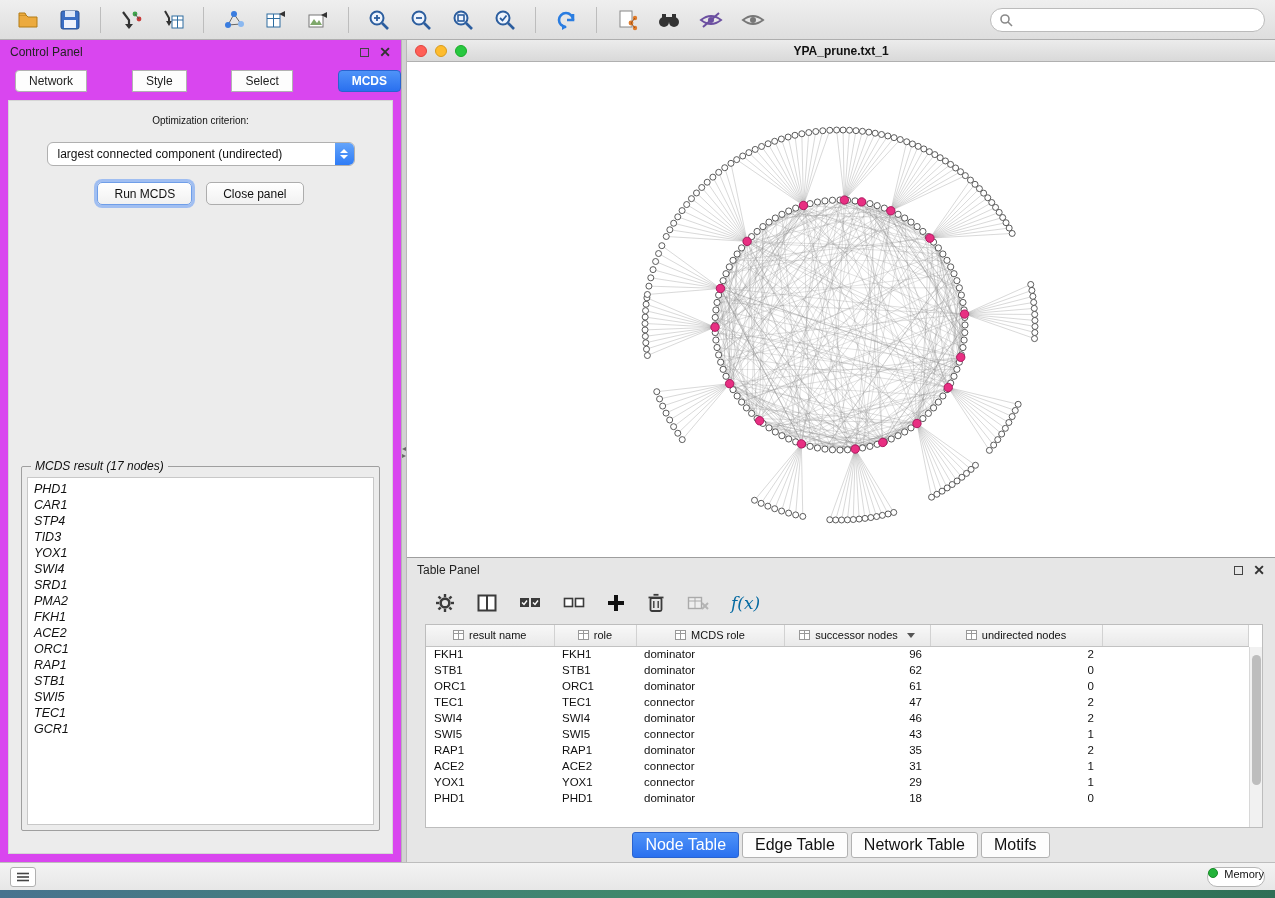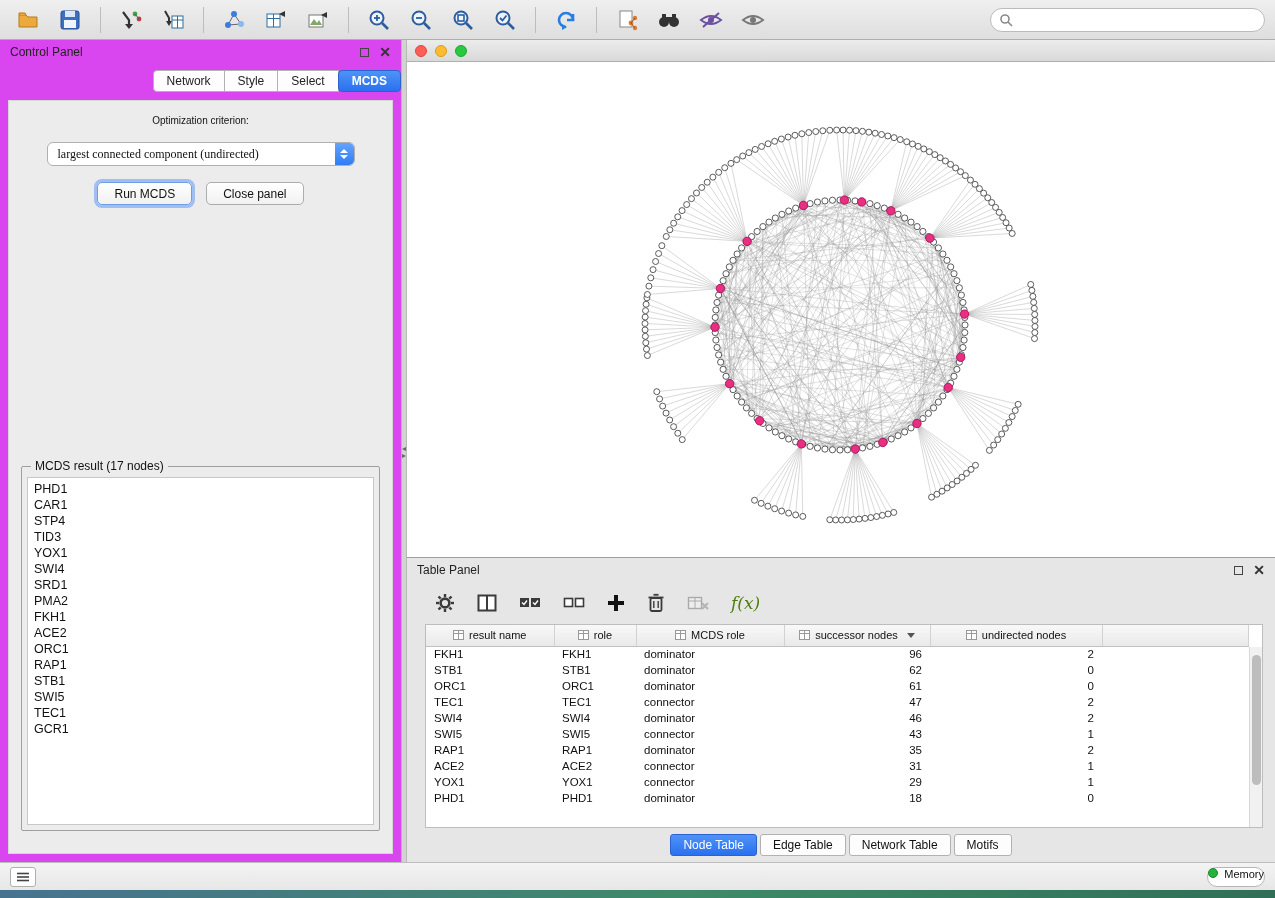--- a/index.html
+++ b/index.html
@@ -18,39 +18,39 @@
 
   
   .main { display:flex; height:822px; }
 
   
   .control-panel { width:402px; background:#d946ef; display:flex; flex-direction:column; border-right:1px solid #b5b5b5; }
   .panel-header { height:24px; display:flex; align-items:center; padding:0 10px; font-size:12px; color:#222; }
   .panel-header .ph-icons { margin-left:auto; display:flex; align-items:center; gap:10px; }
   .float-box { width:9px; height:9px; border:1.5px solid #444; display:inline-block; }
   .close-x { font-size:14px; font-weight:bold; color:#333; line-height:12px; }
-  .cp-tabs { display:flex; justify-content:flex-end; padding:6px 0 8px 16px; }
+  .cp-tabs { display:flex; justify-content:space-between; padding:6px 0 8px 16px; }
   .cp-tab { padding:3px 13px; font-size:12px; background:#fdfdfd; border:1px solid #b2b2b2; margin-left:-1px; color:#222; }
   .cp-tab:first-child { border-radius:4px 0 0 4px; }
   .cp-tab.active { background:linear-gradient(#4f93f8,#2a70ef); color:#fff; border-color:#2a63cf; border-radius:4px; font-weight:bold; }
   .cp-content { flex:1; margin:0 8px 8px 8px; background:#ececec; border:1px solid #d6d6d6; padding:14px 10px 10px 10px; overflow:hidden; }
   .opt-label { text-align:center; font-size:10px; margin-bottom:10px; color:#111; }
   .dropdown { width:308px; height:24px; margin:16px auto; background:#fff; border:1px solid #b0b0b0; border-radius:6px;
-              display:flex; align-items:center; position:relative;font-family:Liberation Serif, serif; }
+              display:flex; align-items:center; position:relative; }
   .dropdown .dd-text { padding-left:10px; font-size:12px; color:#111; flex:1; white-space:nowrap; overflow:hidden; }
   .dd-stepper { width:19px; height:22px; background:linear-gradient(#64a4fa,#2f7cf6); border-radius:0 5px 5px 0;
                 display:flex; flex-direction:column; align-items:center; justify-content:center; gap:2px; }
   .dd-up { width:0; height:0; border-left:4px solid transparent; border-right:4px solid transparent; border-bottom:4px solid #fff; }
   .dd-down { width:0; height:0; border-left:4px solid transparent; border-right:4px solid transparent; border-top:4px solid #fff; }
   .btn-row { display:flex; justify-content:center; gap:14px; margin-top:12px; }
   .mac-btn { height:23px; padding:0 16px; background:linear-gradient(#ffffff,#f1f1f1); border:1px solid #adadad;
              border-radius:5px; font-size:12px; color:#111; display:flex; align-items:center; }
   .mac-btn.focused { box-shadow:0 0 0 3px rgba(110,160,245,.6); border-color:#6f9ee8; }
   .mcds-fieldset { margin-top:254px; margin-left:2px; margin-right:2px; border:1px solid #9f9f9f; border-radius:2px;
-                   padding:4px 5px 5px 5px; height:372px; display:flex; flex-direction:column; }
+                   padding:4px 5px 5px 5px; height:372px; display:flex; flex-direction:column;font-style:italic; }
   .mcds-fieldset legend { font-size:12px; padding:0 4px; margin-left:4px; color:#111; }
   .result-list { flex:1; background:#fff; border:1px solid #c8c8c8; overflow:hidden; padding:3px 0 0 6px; }
   .result-list div { font-size:12.5px; line-height:16px; color:#111; }
 
   
   .vsplitter { width:5px; background:#d2d2d2; border-right:1px solid #b8b8b8; position:relative; }
   .vsplitter .grip { position:absolute; top:405px; left:0; font-size:8px; color:#666; line-height:7px; }
 
   
   .right-area { flex:1; display:flex; flex-direction:column; background:#e4e4e4; }
@@ -63,33 +63,33 @@
   .tl.yellow { background:#febc2e; border:1px solid #d89c1e; }
   .tl.green { background:#28c840; border:1px solid #1aab29; }
   .net-title { position:absolute; left:0; right:0; text-align:center; font-size:12px; font-weight:bold; color:#111; }
   .net-view { flex:1; background:#fff; position:relative; }
   .net-view svg { position:absolute; inset:0; }
 
   
   .table-panel { flex:1; display:flex; flex-direction:column; background:#e6e6e6; }
   .tp-toolbar { height:42px; display:flex; align-items:center; gap:22px; padding:0 0 0 28px; }
   .tp-icon { display:flex; align-items:center; justify-content:center; }
-  .fx-label { font-family:"DejaVu Serif", serif; font-style:italic; font-size:17px; color:#4d7c0f; }
+  .fx-label { font-family:"DejaVu Serif", serif; font-style:italic; font-size:17px; color:#0369a1; }
   .tp-table-wrap { flex:1; margin:0 12px 0 18px; border:1px solid #bdbdbd; background:#fff; position:relative; overflow:hidden; }
   table.node-table { border-collapse:collapse; table-layout:fixed; width:calc(100% - 13px); }
   table.node-table th { height:21px; background:linear-gradient(#f8f8f8,#e9e9e9); border-right:1px solid #d2d2d2;
         border-bottom:1px solid #c2c2c2; font-size:11px; font-weight:normal; color:#111; }
   table.node-table th .th-inner { display:flex; align-items:center; justify-content:center; gap:5px; }
   table.node-table td { height:16px; font-size:11.5px; padding:0 8px; color:#111; white-space:nowrap; overflow:hidden; }
   td.num { text-align:right; }
   .chev { width:0; height:0; border-left:4px solid transparent; border-right:4px solid transparent; border-top:5px solid #555; margin-left:4px; }
   .tp-scrollbar { position:absolute; top:22px; right:0; bottom:0; width:13px; background:#f1f1f1; border-left:1px solid #d8d8d8; }
   .tp-scroll-thumb { position:absolute; top:8px; left:1.5px; width:9px; height:130px; background:#bdbdbd; border-radius:5px; }
   .tp-tabs { height:34px; display:flex; align-items:center; justify-content:center; gap:3px; }
-  .tp-tab { padding:3px 12px; font-size:12px; background:#fdfdfd; border:1px solid #b2b2b2; border-radius:3px; color:#111; }
+  .tp-tab { padding:3px 12px; font-size:16px; background:#fdfdfd; border:1px solid #b2b2b2; border-radius:3px; color:#111; }
   .tp-tab.active { background:linear-gradient(#4f93f8,#2a70ef); color:#fff; border-color:#2a63cf; }
 
   
   .status-bar { height:28px; background:linear-gradient(#f3f3f3,#e7e7e7); border-top:1px solid #bdbdbd;
                 display:flex; align-items:center; padding:0 10px; }
   .hamburger-btn { width:26px; height:20px; background:#fff; border:1px solid #b0b0b0; border-radius:3px;
                    display:flex; align-items:center; justify-content:center; }
   .memory-btn { margin-left:auto; height:20px; padding:0 0; background:#fff; border:1px solid #b6b6b6; border-radius:10px;
                 display:flex; align-items:flex-start; gap:6px; font-size:11px; color:#111; }
   .mem-dot { width:10px; height:10px; border-radius:50%; background:#23b33a; border:1px solid #188a28; }
@@ -298,20 +298,21 @@
 
     <div class="right-area">
 
       <div class="network-window">
         <div class="net-titlebar">
           <span class="traffic">
             <span class="tl red"></span>
             <span class="tl yellow"></span>
             <span class="tl green"></span>
           </span>
+          <span class="net-title">YPA_prune.txt_1</span>
         </div>
         <div class="net-view">
           <svg id="graph-svg" viewBox="0 0 868 496" preserveAspectRatio="none">
               <line x1="361.99190665860556" y1="365.87298323670706" x2="477.32561088031696" y2="379.87703033567686" stroke="#8c8c8c" stroke-width="0.55" opacity="0.45"></line>
               <line x1="330.127016763293" y1="191.99190665860544" x2="326.02734096231904" y2="327.66722677220713" stroke="#8c8c8c" stroke-width="0.55" opacity="0.45"></line>
               <line x1="543.6820032066512" y1="204.90960349452894" x2="417.9329149680846" y2="387.08860926225674" stroke="#8c8c8c" stroke-width="0.55" opacity="0.45"></line>
               <line x1="557.0886092622568" y1="278.0670850319154" x2="350.1096677199006" y2="356.56384352138764" stroke="#8c8c8c" stroke-width="0.55" opacity="0.45"></line>
               <line x1="339.43615647861236" y1="180.10966771990059" x2="455.5318797267382" y2="385.95248836839295" stroke="#8c8c8c" stroke-width="0.55" opacity="0.45"></line>
               <line x1="557.7719442779147" y1="255.45268782221424" x2="344.6116523516815" y2="174.61165235168158" stroke="#8c8c8c" stroke-width="0.55" opacity="0.45"></line>
               <line x1="308.2280557220853" y1="270.5473121777857" x2="552.3401083135682" y2="300.18788173190035" stroke="#8c8c8c" stroke-width="0.55" opacity="0.45"></line>

